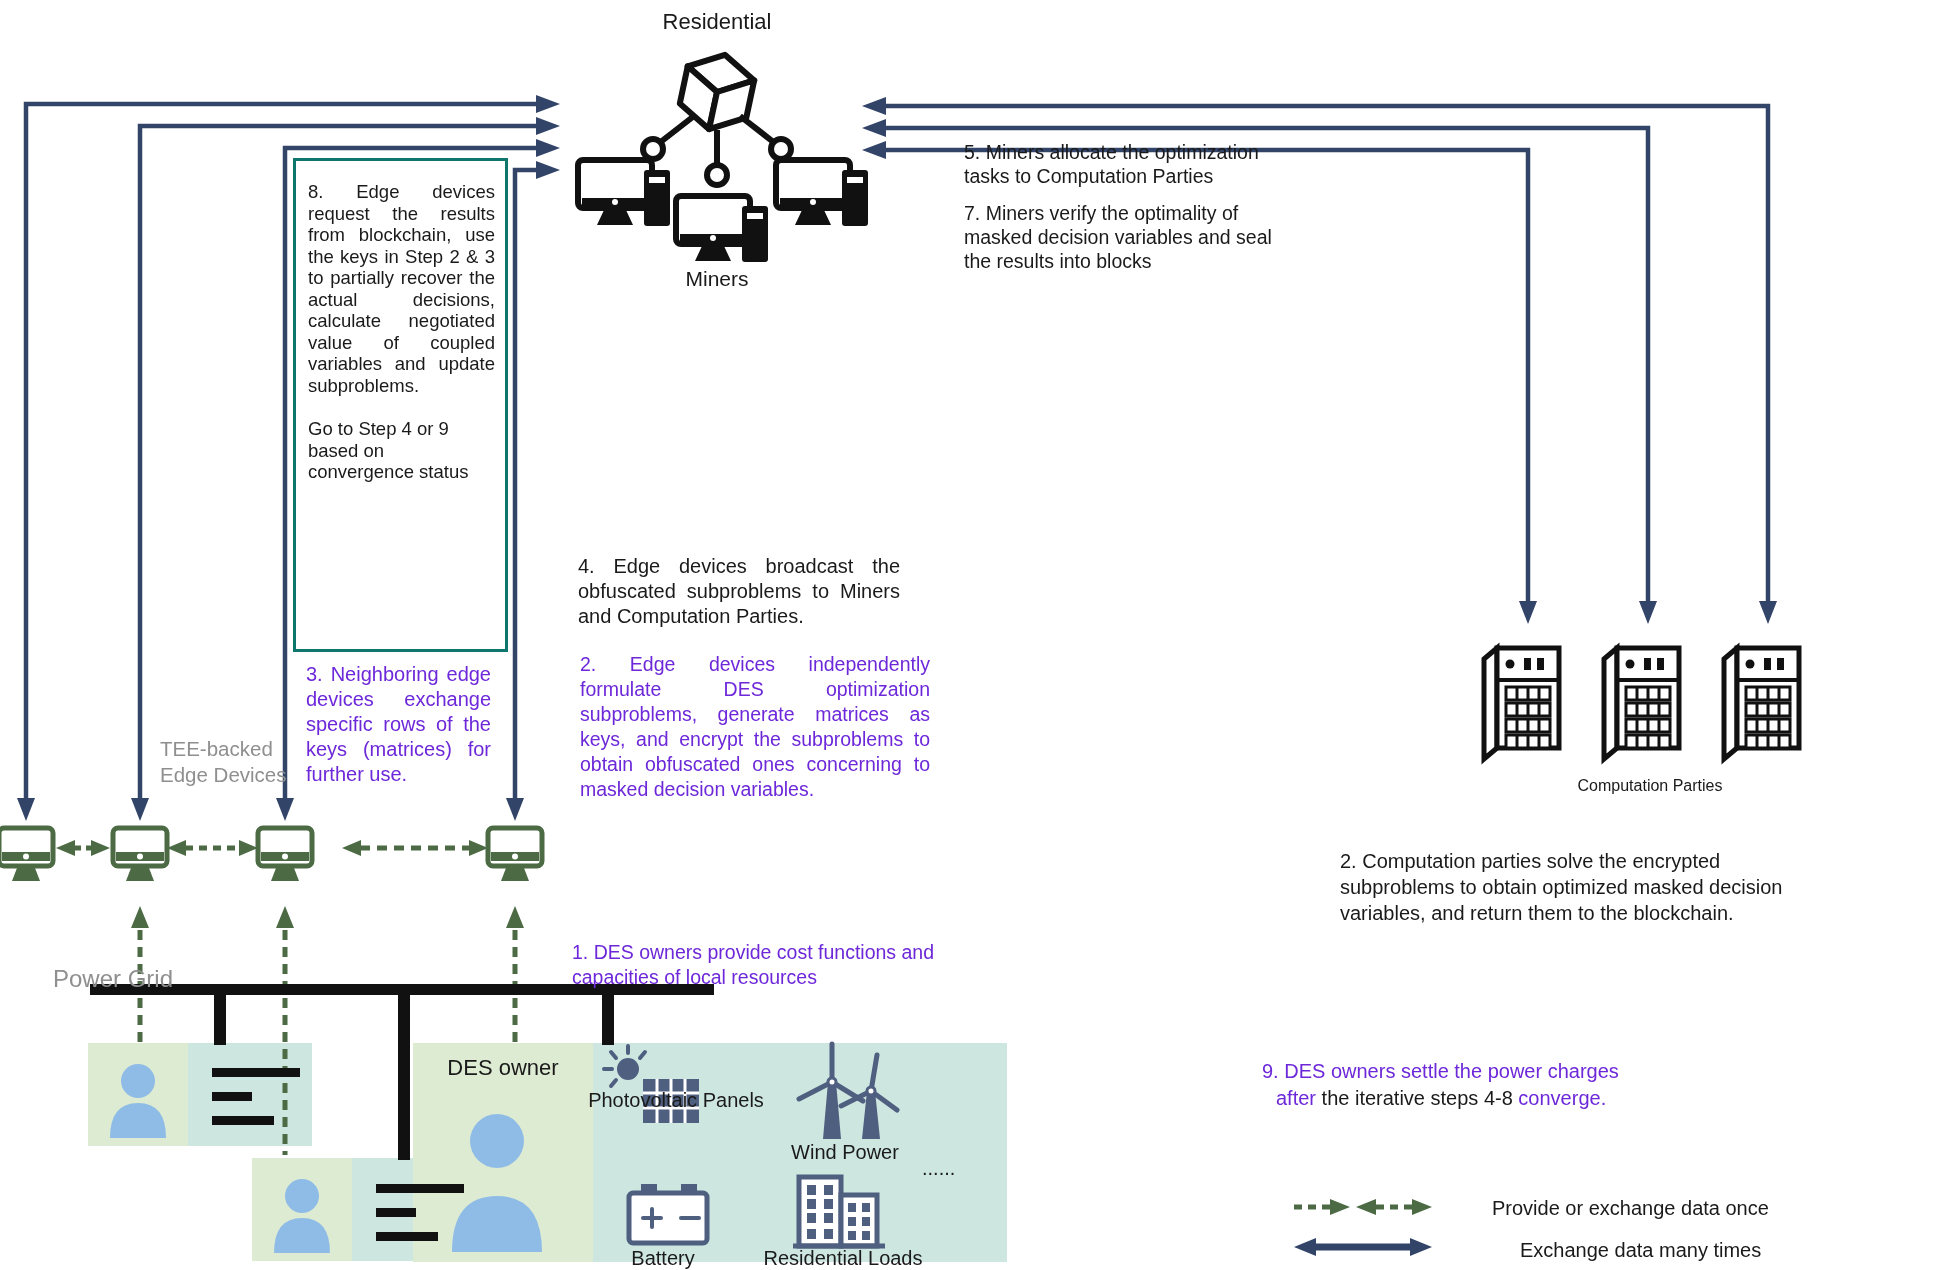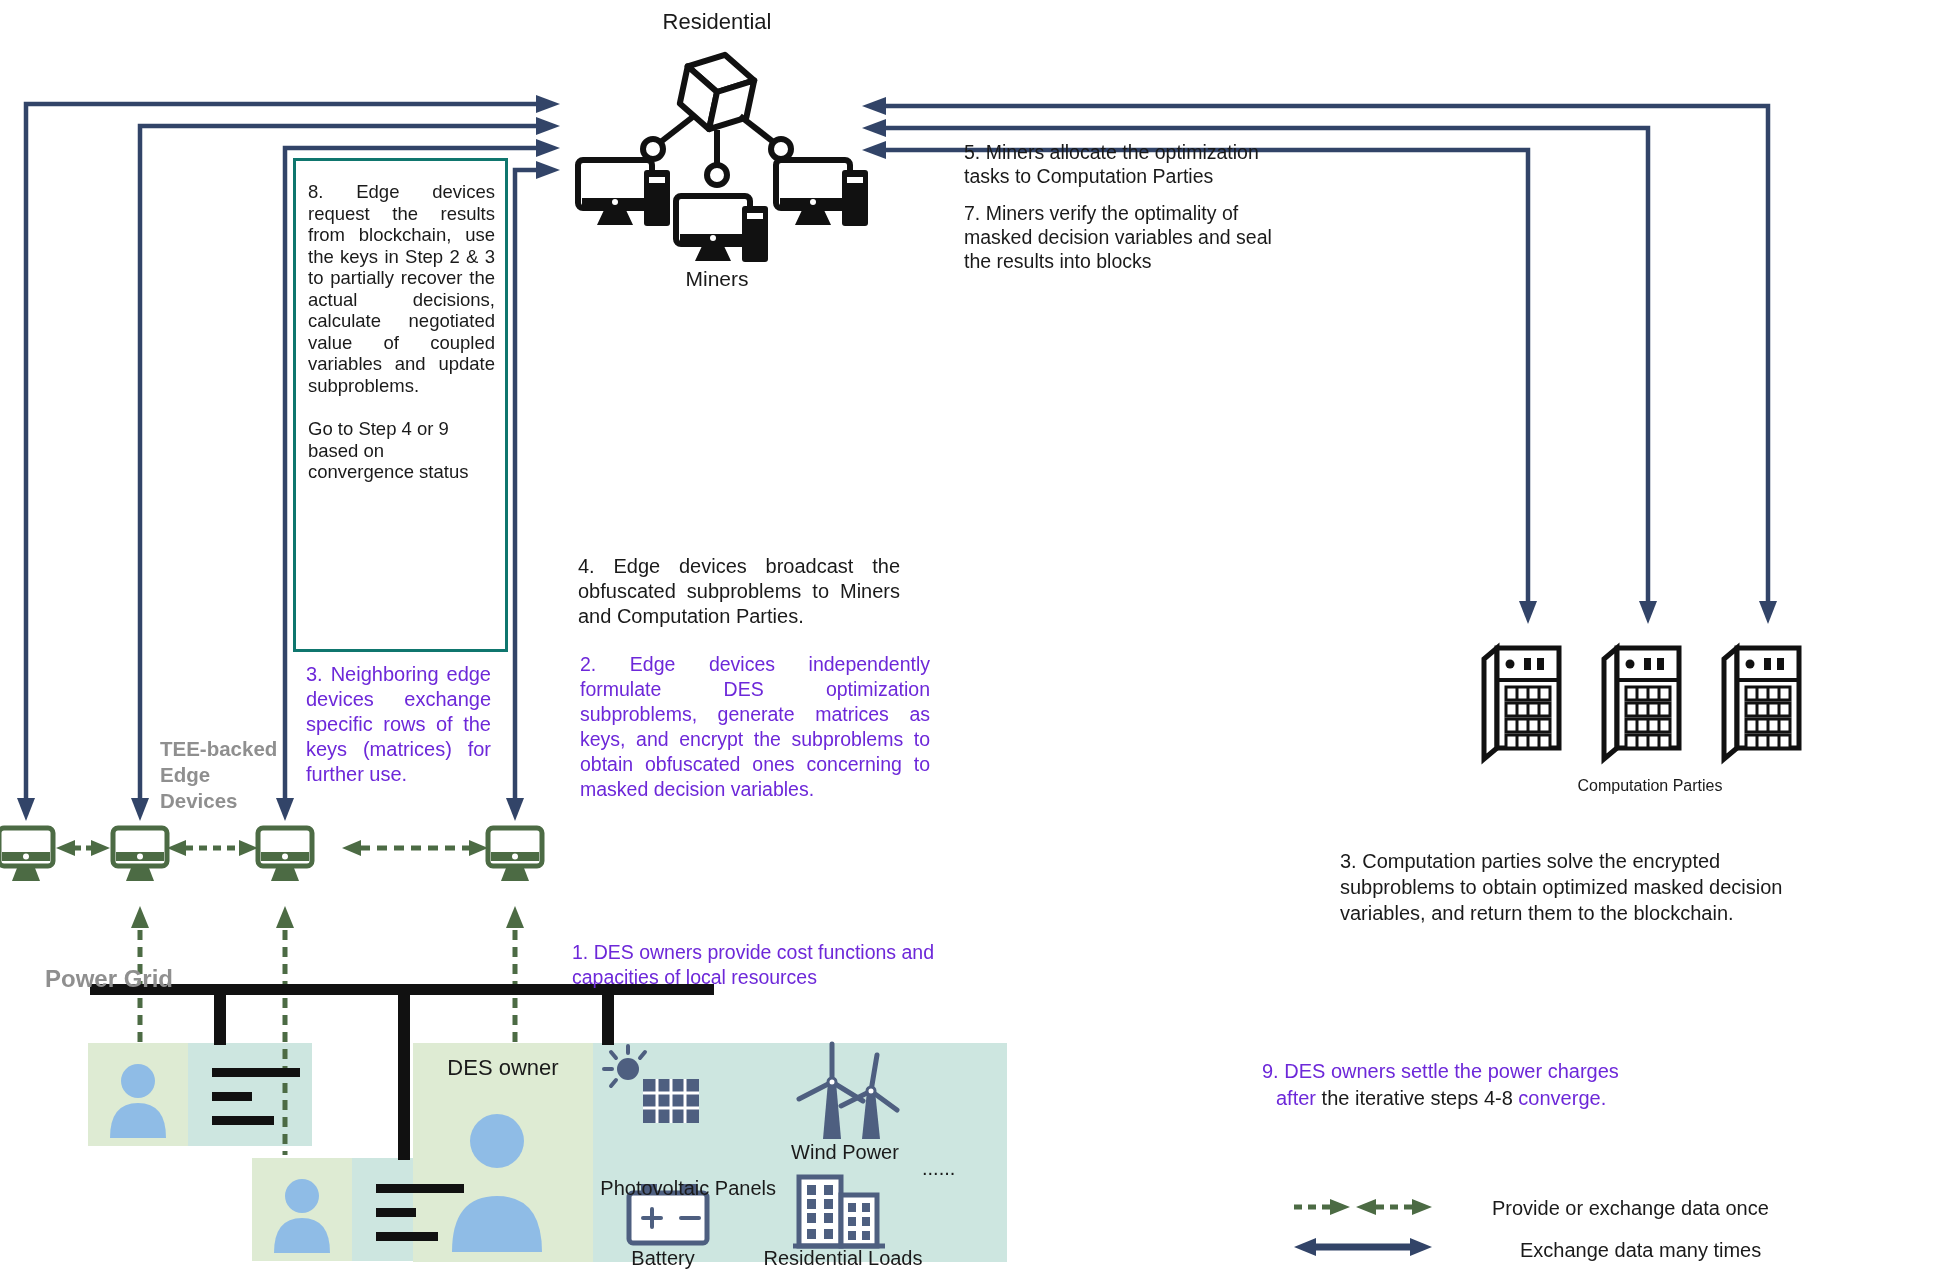--- a/index.html
+++ b/index.html
@@ -10,21 +10,21 @@
   #card1-teal{left:188px;top:1043px;width:124px;height:103px;background:#CDE6E0;}
   #card2-green{left:252px;top:1158px;width:100px;height:103px;background:#DEEBD3;}
   #card2-teal{left:352px;top:1158px;width:126px;height:103px;background:#CDE6E0;}
   #des-green{left:413px;top:1043px;width:180px;height:219px;background:#DEEBD3;}
   #res-teal{left:593px;top:1043px;width:414px;height:219px;background:#CDE6E0;}
   #gfx{position:absolute;left:0;top:0;z-index:2;}
   .txt{position:absolute;z-index:3;line-height:1.25;}
   .just{text-align:justify;}
   .center{text-align:center;}
   .purple{color:#6d28d9;}
-  .gray{color:#8F8F8F;font-weight:bold;}
+  .gray{color:#8F8F8F;}
   #t-blockchain{left:617px;top:8px;width:200px;font-size:22px;}
   #t-miners{left:657px;top:266px;width:120px;font-size:21px;}
   #box-step8{position:absolute;z-index:3;left:293px;top:158px;width:215px;height:494px;
              border:3px solid #0f766e;box-sizing:border-box;padding:20px 10px 0 12px;
              font-size:18.5px;line-height:21.5px;}
   #box-step8 .p2{margin-top:22px;}
   #t-step57{left:964px;top:140px;width:330px;font-size:19.5px;line-height:24px;}
   #t-step57 .p7{margin-top:13px;}
   #t-step4{left:578px;top:554px;width:322px;font-size:20px;line-height:25px;}
   #t-step2{left:580px;top:652px;width:350px;font-size:19.5px;line-height:25px;}
@@ -32,21 +32,21 @@
   #t-tee{left:160px;top:736px;width:130px;font-size:20.5px;line-height:26px;}
   #t-step1{left:572px;top:940px;width:392px;font-size:19.5px;line-height:25px;}
   #t-powergrid{left:33px;top:964px;width:140px;font-size:24px;text-align:right;}
   #t-comp{left:1520px;top:776px;width:260px;font-size:16px;}
   #t-step6{left:1340px;top:848px;width:458px;font-size:20px;line-height:26px;}
   #t-step9{left:1262px;top:1058px;width:450px;font-size:20px;line-height:27px;}
   #t-step9 .ind{padding-left:14px;}
   #t-legend1{left:1492px;top:1196px;width:400px;font-size:20px;}
   #t-legend2{left:1520px;top:1238px;width:380px;font-size:20px;}
   #t-desowner{left:413px;top:1054px;width:180px;font-size:22px;}
-  #t-pv{left:576px;top:1176px;width:200px;font-size:20px;text-align:right;}
+  #t-pv{left:576px;top:1088px;width:200px;font-size:20px;}
   #t-wind{left:755px;top:1140px;width:180px;font-size:20px;}
   #t-battery{left:593px;top:1246px;width:140px;font-size:20px;}
   #t-res{left:753px;top:1246px;width:180px;font-size:20px;}
   #t-dots{left:922px;top:1156px;width:60px;font-size:20px;}
 </style>
 </head>
 <body>
 
 <div id="stage">
 
@@ -313,21 +313,21 @@
 
   <div class="txt gray" id="t-tee">
     <div>TEE-backed</div>
     <div>Edge Devices</div>
   </div>
 
   <div class="txt purple" id="t-step1">1. DES owners provide cost functions and capacities of local resources</div>
   <div class="txt gray" id="t-powergrid">Power Grid</div>
 
   <div class="txt center" id="t-comp">Computation Parties</div>
-  <div class="txt" id="t-step6">3. Computation parties solve the encrypted subproblems to obtain optimized masked decision variables, and return them to the blockchain.</div>
+  <div class="txt" id="t-step6">2. Computation parties solve the encrypted subproblems to obtain optimized masked decision variables, and return them to the blockchain.</div>
 
   <div class="txt" id="t-step9">
     <div><span class="purple">9. DES owners settle the power charges</span></div>
     <div class="ind">
       <span class="purple">after </span><span>the iterative steps 4-8</span><span class="purple"> converge.</span>
     </div>
   </div>
 
   <div class="txt" id="t-legend1">Provide or exchange data once</div>
   <div class="txt" id="t-legend2">Exchange data many times</div>

